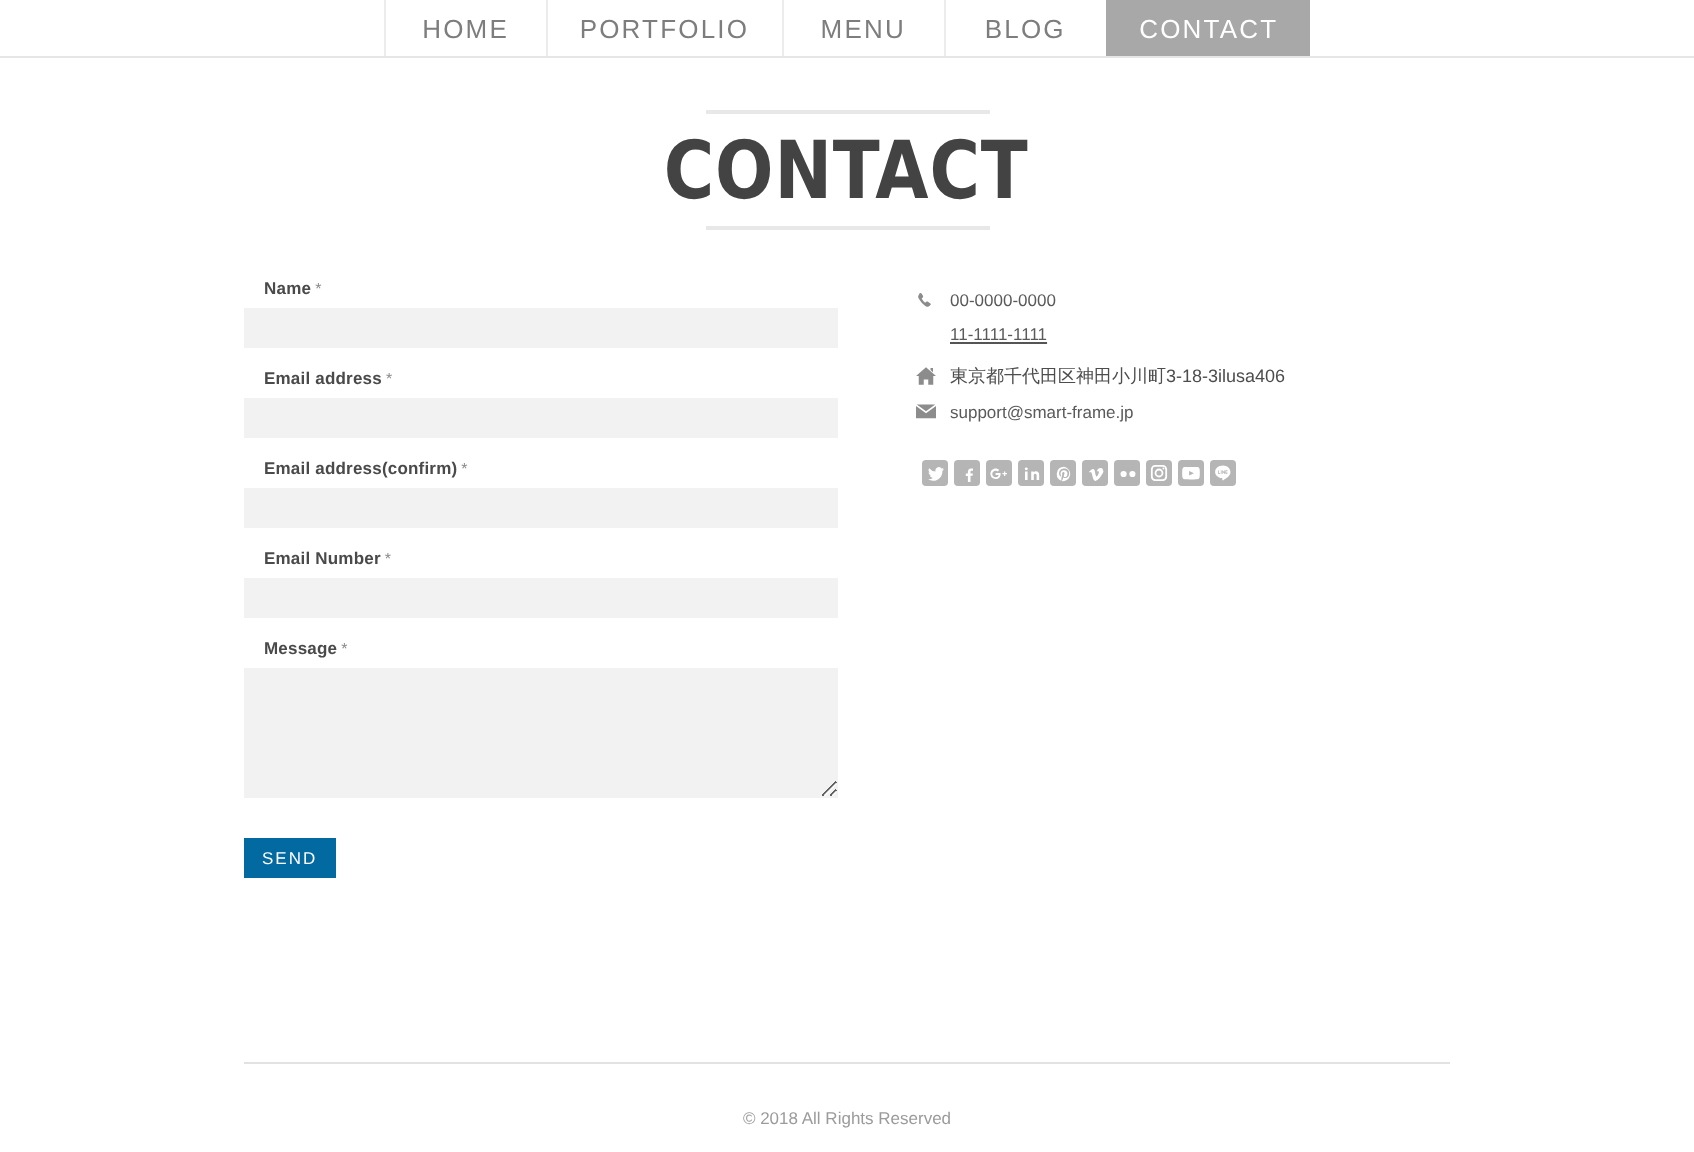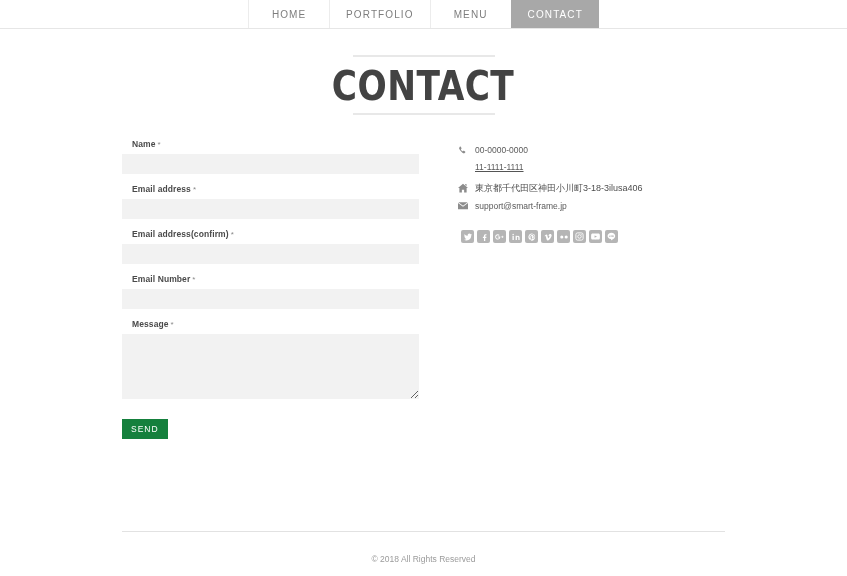--- a/index.html
+++ b/index.html
@@ -28,21 +28,21 @@
   }
   .nav-list {
     display: flex;
     align-items: stretch;
     height: 28px;
   }
   .nav-item {
     display: flex;
     align-items: center;
     justify-content: center;
-    font-size: 10px;
+    font-size: 13px;
     letter-spacing: 1.1px;
     color: #7d7d7d;
     padding: 0 16px;
     min-width: 48px;
     border-left: 1px solid #ececec;
     cursor: pointer;
     user-select: none;
     background: #ffffff;
   }
   .nav-item:first-child {
@@ -137,21 +137,21 @@
     box-sizing: border-box;
     font-family: "Liberation Sans", sans-serif;
     font-size: 9px;
     color: #555555;
     padding: 5px 6px;
     resize: both;
     overflow: hidden;
   }
   .send-btn {
     margin-top: 10px;
-    background: #15803d;
+    background: #0369a1;
     color: #ffffff;
     border: none;
     font-family: "Liberation Sans", sans-serif;
     font-size: 8.5px;
     letter-spacing: 1px;
     padding: 6px 9px 5px 9px;
     cursor: pointer;
     line-height: 1;
   }
 
@@ -231,20 +231,23 @@
   <div class="nav-list">
     <div class="nav-item">
       <span>HOME</span>
     </div>
     <div class="nav-item">
       <span>PORTFOLIO</span>
     </div>
     <div class="nav-item">
       <span>MENU</span>
     </div>
+    <div class="nav-item">
+      <span>BLOG</span>
+    </div>
     <div class="nav-item active">
       <span>CONTACT</span>
     </div>
   </div>
 </div>
 
 <div class="page-head">
   <div class="title-rule"></div>
   <div class="page-title">CONTACT</div>
   <div class="title-rule"></div>

